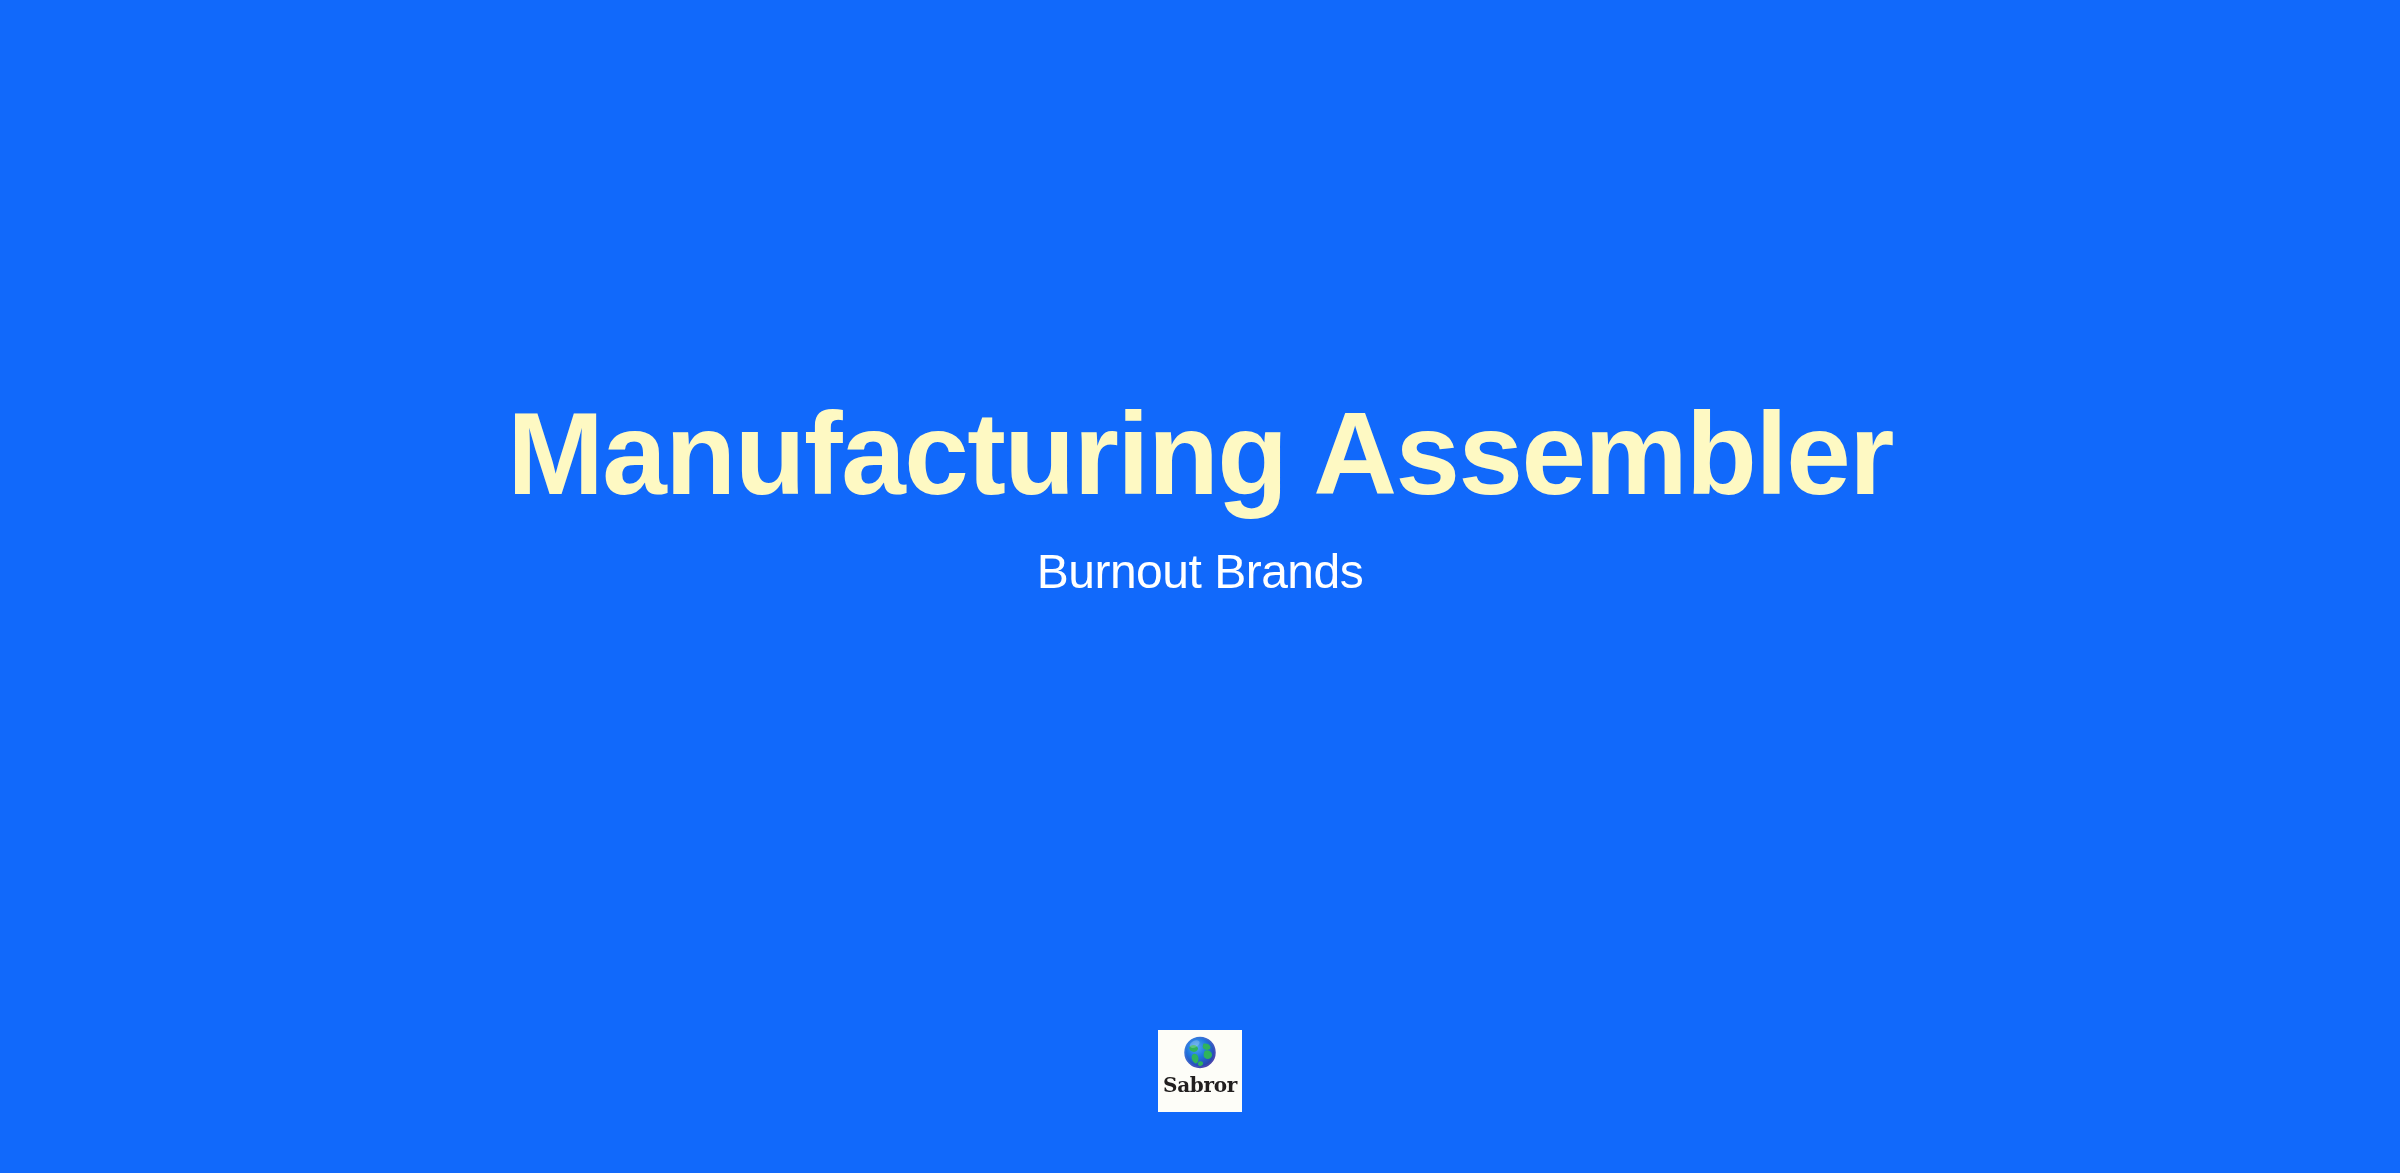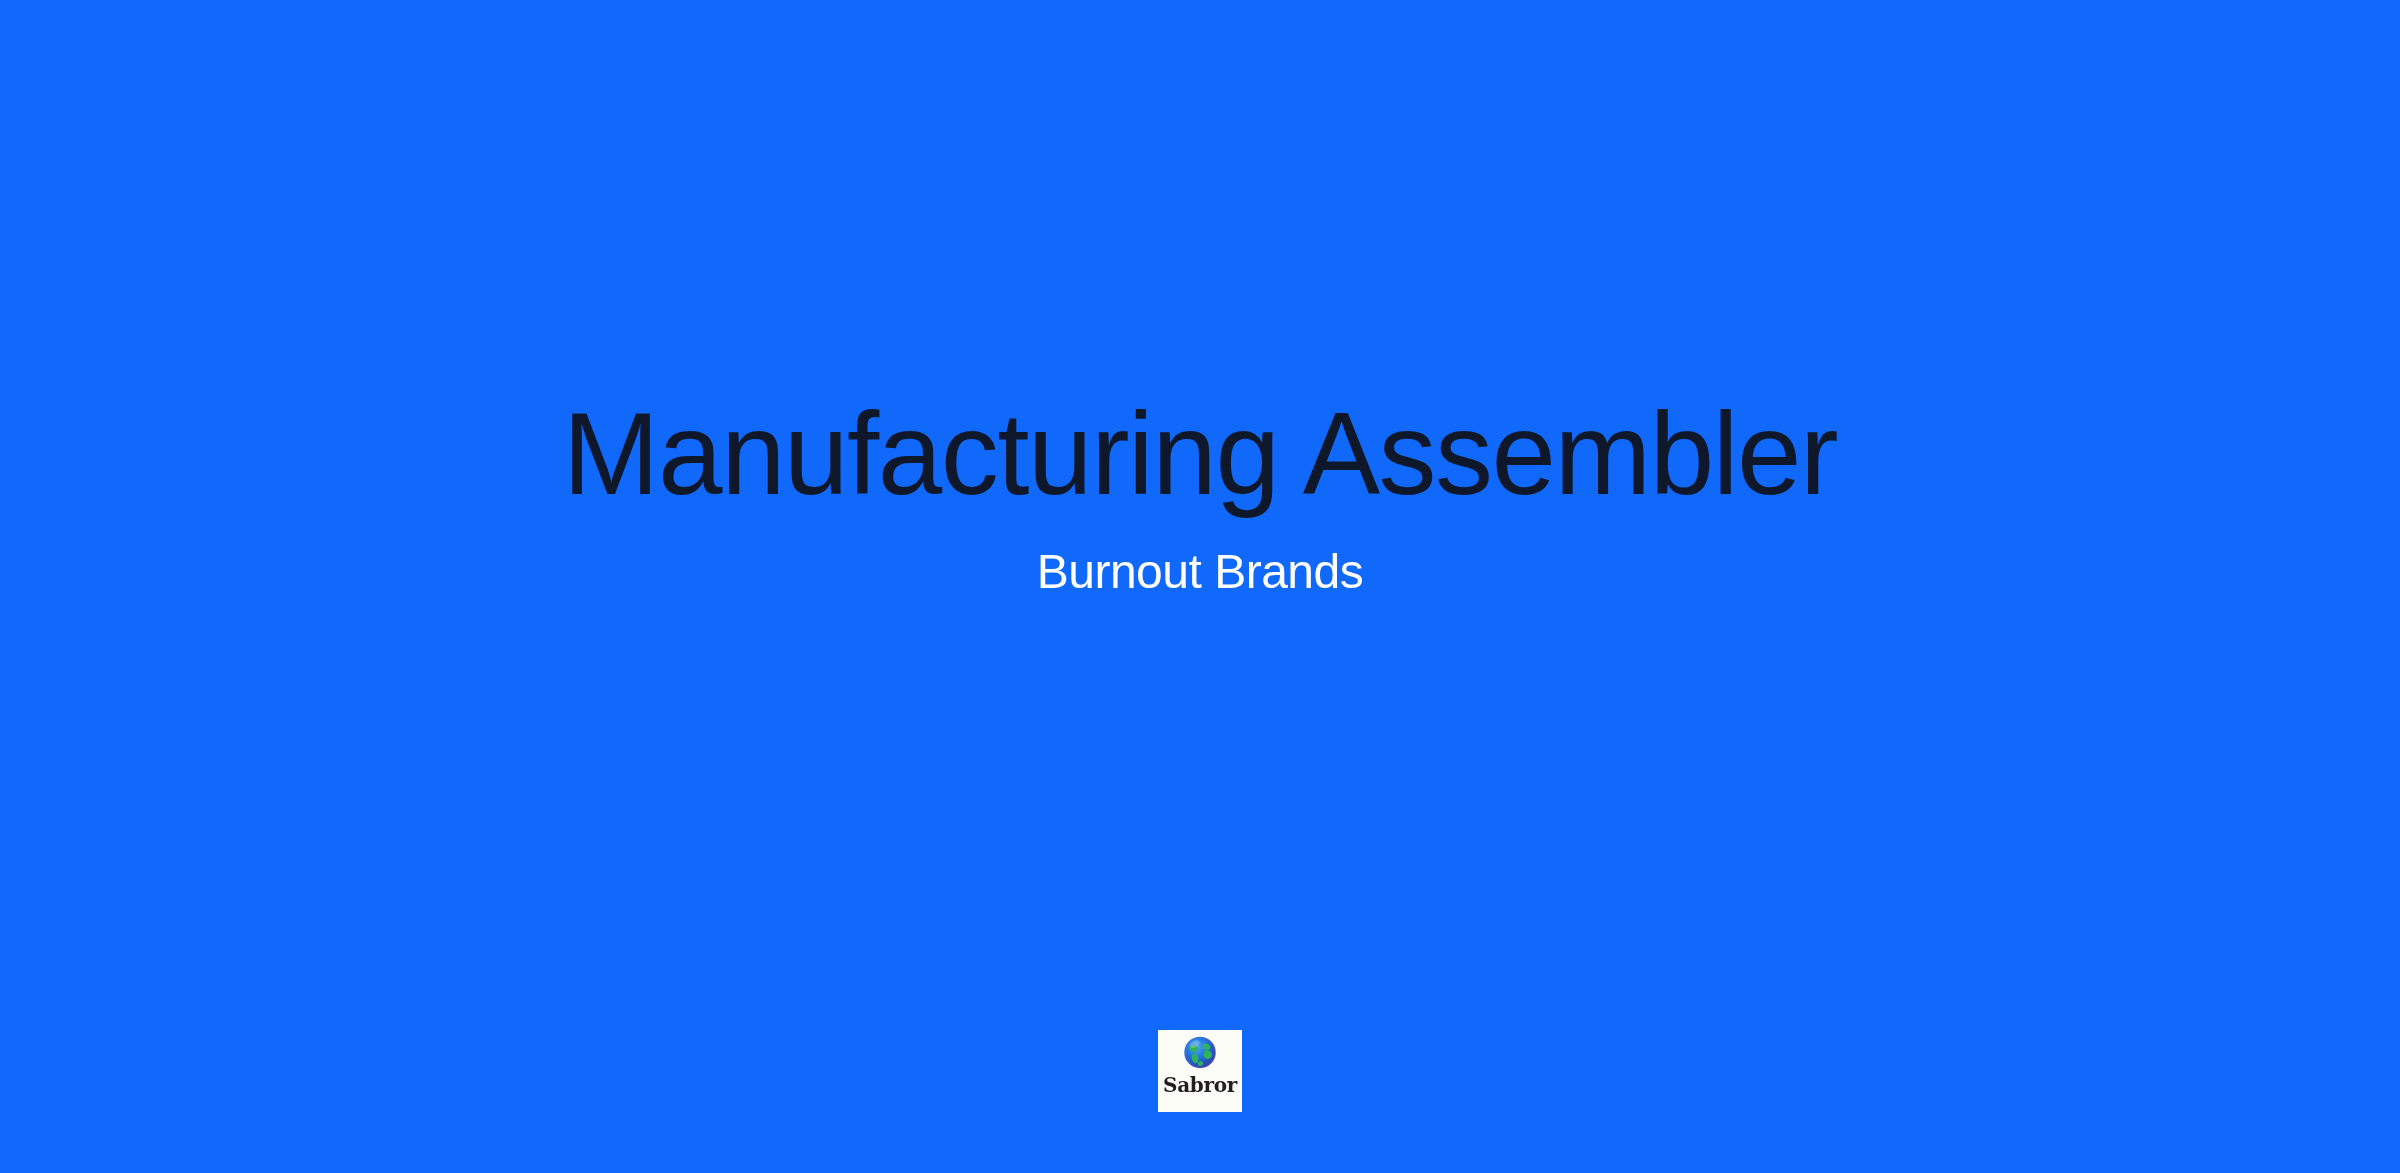--- a/index.html
+++ b/index.html
@@ -35,25 +35,25 @@
     display: flex;
     flex-direction: column;
     align-items: center;
     justify-content: flex-start;
     padding-top: 396px;
     pointer-events: none;
   }
 
   .hero-title {
     font-family: "Liberation Sans", sans-serif;
-    font-weight: 400;
+    font-weight: 700;
     font-size: 116px;
     line-height: 1.0;
     letter-spacing: -1.5px;
-    color: #0f172a;
+    color: #fef9c3;
     text-align: center;
     white-space: nowrap;
   }
 
   .hero-subtitle {
     font-family: "Liberation Sans", sans-serif;
     font-weight: 400;
     font-size: 48px;
     line-height: 1.0;
     letter-spacing: -0.5px;

